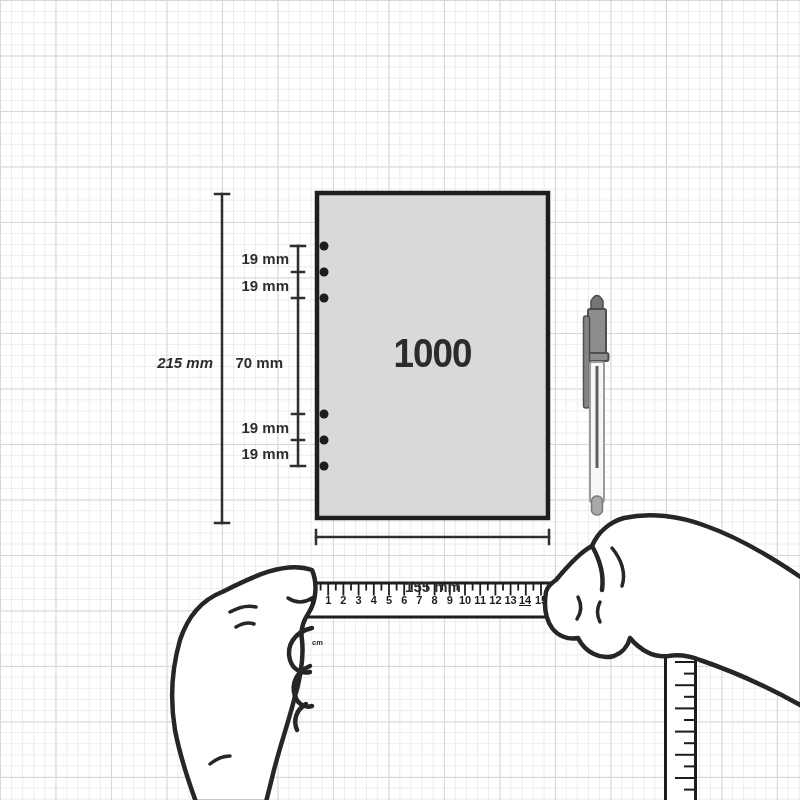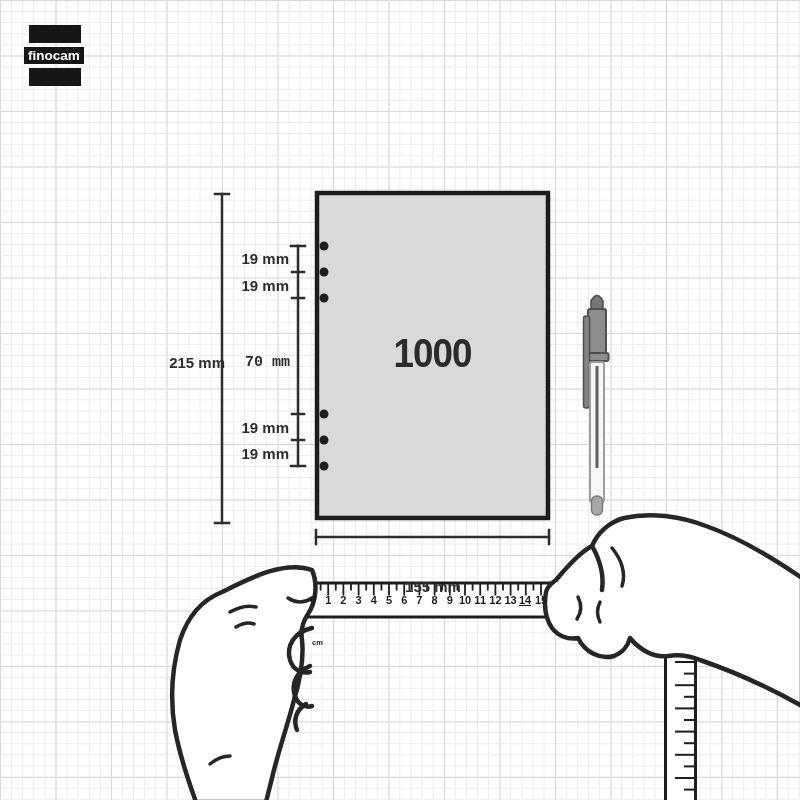--- a/index.html
+++ b/index.html
@@ -28,27 +28,20 @@
   .logo .bar.mid span{color:#fff;font-weight:bold;font-size:13.5px;letter-spacing:0;}
   .ruler-nums{position:absolute;left:0;top:0;z-index:2;}
   .ruler-num{position:absolute;top:594px;transform:translateX(-50%);font-size:11px;font-weight:bold;color:#1d1d1d;}
   .ruler-unit{position:absolute;left:312px;top:606px;z-index:2;font-size:7.5px;font-weight:bold;color:#1d1d1d;margin-top:32px;}
 </style>
 </head>
 <body>
 
 <div class="canvas">
 
-  <div class="logo">
-    <div class="bar top"></div>
-    <div class="bar mid">
-      <span>finocam</span>
-    </div>
-    <div class="bar bot"></div>
-  </div>
 
   <svg class="svg-layer" width="800" height="800" viewBox="0 0 800 800">
 
     <rect x="317" y="193" width="231" height="325" fill="#d9d9d9" stroke="#1d1d1d" stroke-width="4.5"></rect>
     <g fill="#1d1d1d">
       <circle cx="324" cy="246" r="4.5"></circle>
       <circle cx="324" cy="272" r="4.5"></circle>
       <circle cx="324" cy="298" r="4.5"></circle>
       <circle cx="324" cy="414" r="4.5"></circle>
       <circle cx="324" cy="440" r="4.5"></circle>
@@ -180,24 +173,24 @@
                C610 522 598 532 592 546
                C580 552 566 568 556 580
                C550 584 547 588 546 592 Z"></path>
       <path d="M592 546 C600 560 604 576 602 590" fill="none"></path>
       <path d="M612 548 C622 560 626 574 622 586" fill="none" stroke-width="3.5"></path>
       <path d="M578 597 Q584 609 577 619" fill="none" stroke-width="3.5"></path>
       <path d="M600 602 Q595 612 600 622" fill="none" stroke-width="3.5"></path>
     </g>
   </svg>
 
-  <div class="lbl right" style="left:152px;top:354px;width:73px;">215 mm</div>
+  <div class="lbl right" style="left:140px;top:354px;width:73px;font-style:italic;">215 mm</div>
   <div class="lbl right" style="left:230px;top:250px;width:59px;">19 mm</div>
   <div class="lbl right" style="left:230px;top:277px;width:59px;">19 mm</div>
-  <div class="lbl right" style="left:231px;top:354px;width:59px;font-family:Liberation Mono, monospace;">70 mm</div>
+  <div class="lbl right" style="left:224px;top:354px;width:59px;">70 mm</div>
   <div class="lbl right" style="left:230px;top:419px;width:59px;">19 mm</div>
   <div class="lbl right" style="left:230px;top:445px;width:59px;">19 mm</div>
   <div class="lbl center" style="left:393px;top:578px;width:80px;">155 mm</div>
 
   <div class="sheet-num">1000</div>
 
   <div class="ruler-nums">
       <span class="ruler-num" style="left: 313px;">0</span>
       <span class="ruler-num" style="left: 328.2px;">1</span>
       <span class="ruler-num" style="left: 343.4px;">2</span>

